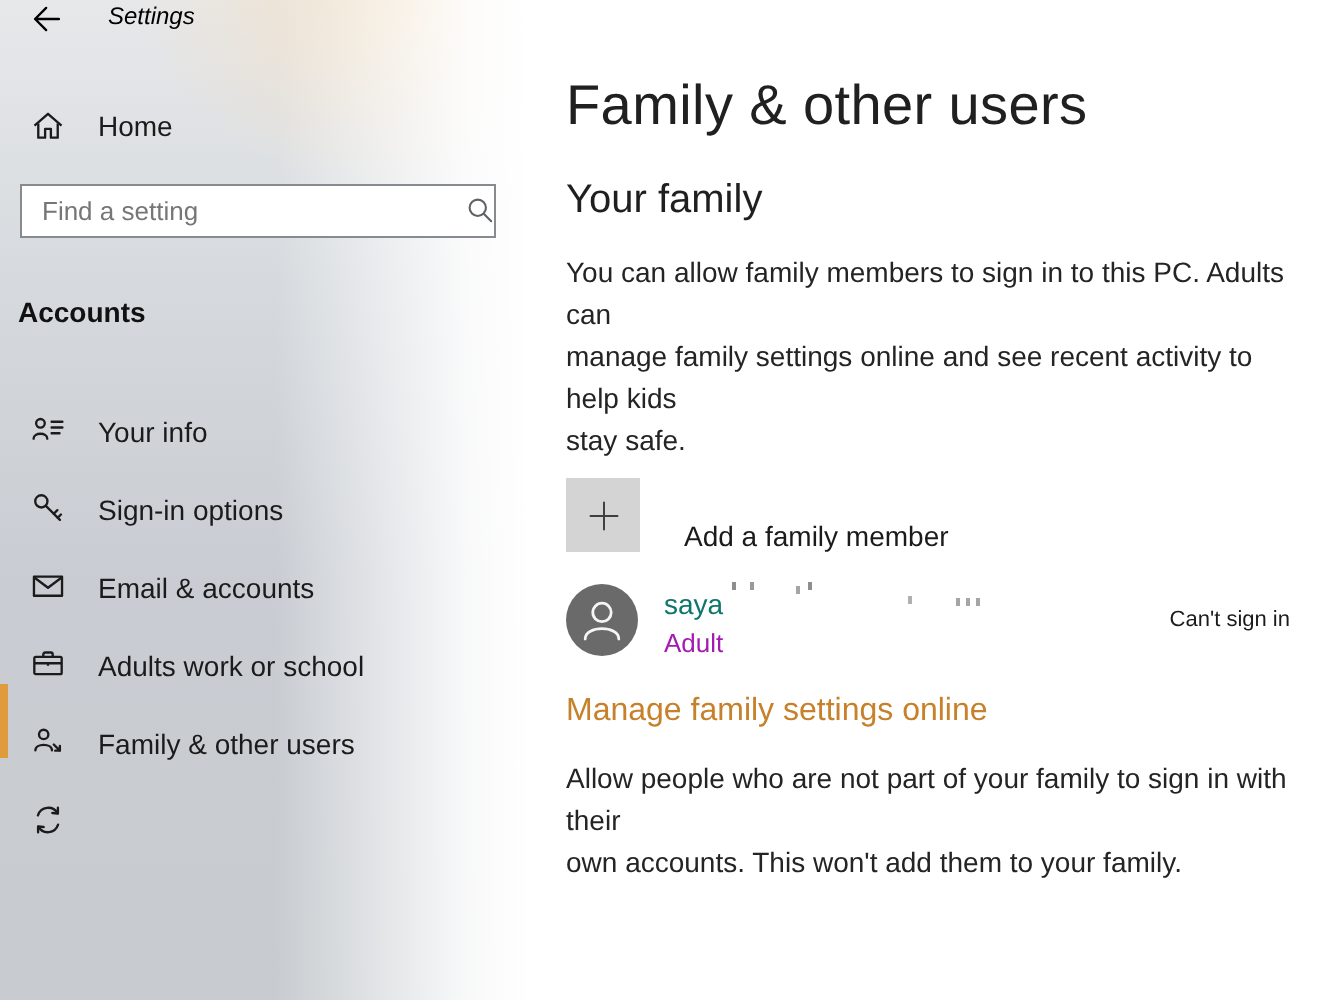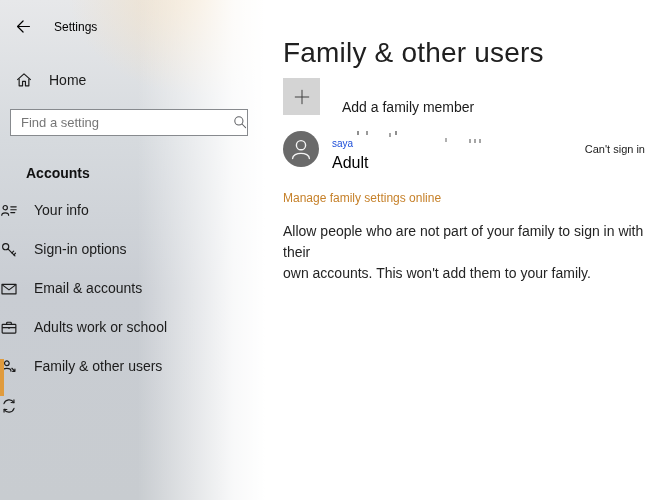--- a/index.html
+++ b/index.html
@@ -13,41 +13,41 @@
   .app { position:relative; width:670px; height:500px; background:#fff; }
 
   
   .sidebar {
     position:absolute; left:0; top:0; width:265px; height:500px;
     background:
       linear-gradient(to right, rgba(255,255,255,0) 52%, rgba(255,255,255,0.88) 88%, #ffffff 100%),
       radial-gradient(ellipse 190px 140px at 205px -5px, rgba(242,224,197,0.95), rgba(242,224,197,0) 72%),
       linear-gradient(to bottom, #e7e8ea 0%, #d6dade 28%, #c9cdd3 58%, #c8ccd0 100%);
   }
-  .titlebar { display:flex; align-items:center; padding:18px 0 0 15px; }
+  .titlebar { display:flex; align-items:flex-start; padding:1px 0 0 15px;font-style:italic; }
   .back-btn { width:17px; height:17px; display:inline-flex; cursor:pointer; }
   .app-title { font-size:12px; margin-left:22px; color:#000; }
 
   .home-row { display:flex; align-items:center; padding:0 0 0 15px; margin-top:28px; height:34px; cursor:pointer; }
   .home-row .icon { width:18px; height:18px; }
   .home-label { font-size:14px; margin-left:16px; }
 
   .searchbox { position:relative; margin:12px 10px 0 10px; }
   .searchbox input {
     width:238px; height:27px; border:1px solid #878a8e; background:#fff;
     font-family:"Liberation Sans",sans-serif; font-size:13px; color:#333;
     padding:0 18px 0 10px; outline:none; display:block;
   }
   .searchbox input::placeholder { color:#767676; opacity:1; }
   .searchbox .search-glyph { position:absolute; right:7px; top:5px; width:16px; height:16px; color:#5f6165; cursor:pointer; }
 
-  .section-label { font-size:14px; font-weight:bold; color:#111; padding-left:26px; margin-top:29px; }
+  .section-label { font-size:14px; font-weight:bold; color:#111; padding-left:9px; margin-top:29px; }
 
   .nav { margin-top:21px; }
-  .nav-item { position:relative; display:flex; align-items:flex-start; height:39px; cursor:pointer; }
+  .nav-item { position:relative; display:flex; align-items:flex-end; height:39px; padding-left:15px; cursor:pointer; }
   .nav-item .icon { width:18px; height:18px; color:#1b1b1b; }
   .nav-item .label { font-size:14px; margin-left:16px; color:#1b1b1b; }
   .nav-item.selected .accent-bar {
     position:absolute; left:0; top:1px; width:4px; height:37px; background:#e09b3d;
   }
   svg { display:block; width:100%; height:100%; }
 
   
   .content {
     position:absolute; left:265px; top:0; width:405px; height:500px;
@@ -64,31 +64,31 @@
     width:37px; height:37px; background:#d4d4d4; display:flex; align-items:center; justify-content:center;
     color:#3f3f3f; flex:0 0 auto;
   }
   .plus-btn .plus-glyph { width:18px; height:18px; }
   .add-label { font-size:14px; color:#1b1b1b; margin-left:22px; margin-top:5px; }
 
   .user-row { display:flex; align-items:flex-start; margin-top:16px; cursor:pointer; }
   .avatar { width:36px; height:36px; border-radius:50%; background:#6a6a6a; flex:0 0 auto; display:flex; align-items:center; justify-content:center; }
   .avatar svg { width:36px; height:36px; }
   .user-info { margin-left:13px; margin-top:2px; }
-  .user-name { font-size:10px; color:#1d4ed8; line-height:17px; white-space:nowrap;text-align:center; }
+  .user-name { font-size:14px; color:#0f766e; line-height:17px; white-space:nowrap;text-align:center; }
   .redacted { display:inline-block; width:128px; height:10px; position:relative; vertical-align:baseline; }
   .redacted::before {
     content:""; position:absolute; left:4px; top:-6px; width:2px; height:4px; background:#8f8f8f;
     box-shadow:9px 0 0 #9a9a9a, 32px 2px 0 #a5a5a5, 38px 0 0 #8f8f8f, 88px 7px 0 #b0b0b0,
                112px 8px 0 #a5a5a5, 117px 8px 0 #a5a5a5, 122px 8px 0 #a5a5a5;
   }
-  .user-role { font-size:16px; color:#000000; margin-top:2px; }
+  .user-role { font-size:13px; color:#a21caf; margin-top:2px; }
   .user-status { margin-left:auto; font-size:11px; color:#1b1b1b; margin-top:12px; white-space:nowrap; }
 
-  .manage-link { display:inline-block; font-size:12px; line-height:17px; color:#c6812a; margin-top:18px; text-decoration:none; cursor:pointer; }
+  .manage-link { display:inline-block; font-size:16px; line-height:17px; color:#c6812a; margin-top:18px; text-decoration:none; cursor:pointer; }
 </style>
 </head>
 <body>
 
 <div class="app">
 
   <div class="sidebar">
 
     <div class="titlebar">
       <span class="back-btn">
@@ -191,21 +191,25 @@
         </span>
       </div>
 
     </div>
   </div>
 
   <div class="content">
 
     <div class="page-title">Family &amp; other users</div>
 
-
+    <div class="section-heading" id="your-family-heading">Your family</div>
+
+    <p class="desc">You can allow family members to sign in to this PC. Adults can
+manage family settings online and see recent activity to help kids
+stay safe.</p>
 
     <div class="add-row">
       <span class="plus-btn">
         <span class="plus-glyph">
           <svg viewBox="0 0 20 20" fill="none" stroke="currentColor" stroke-width="1.1" stroke-linecap="round">
             <path d="M10 2.5 V17.5 M2.5 10 H17.5"></path>
           </svg>
         </span>
       </span>
       <span class="add-label">Add a family member</span>

